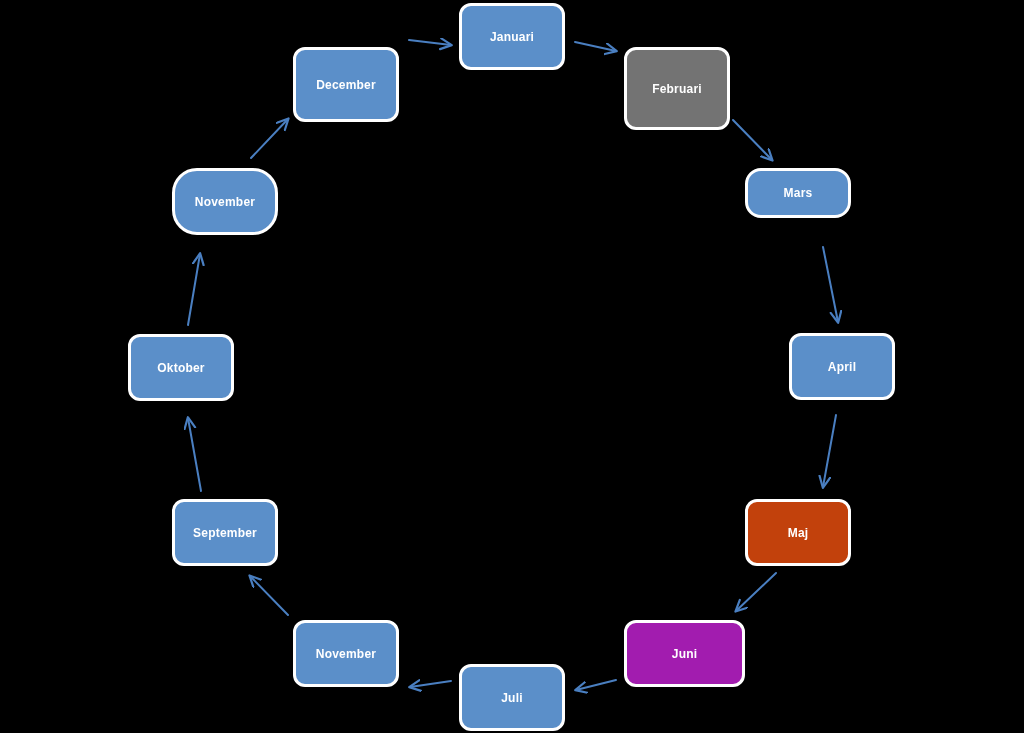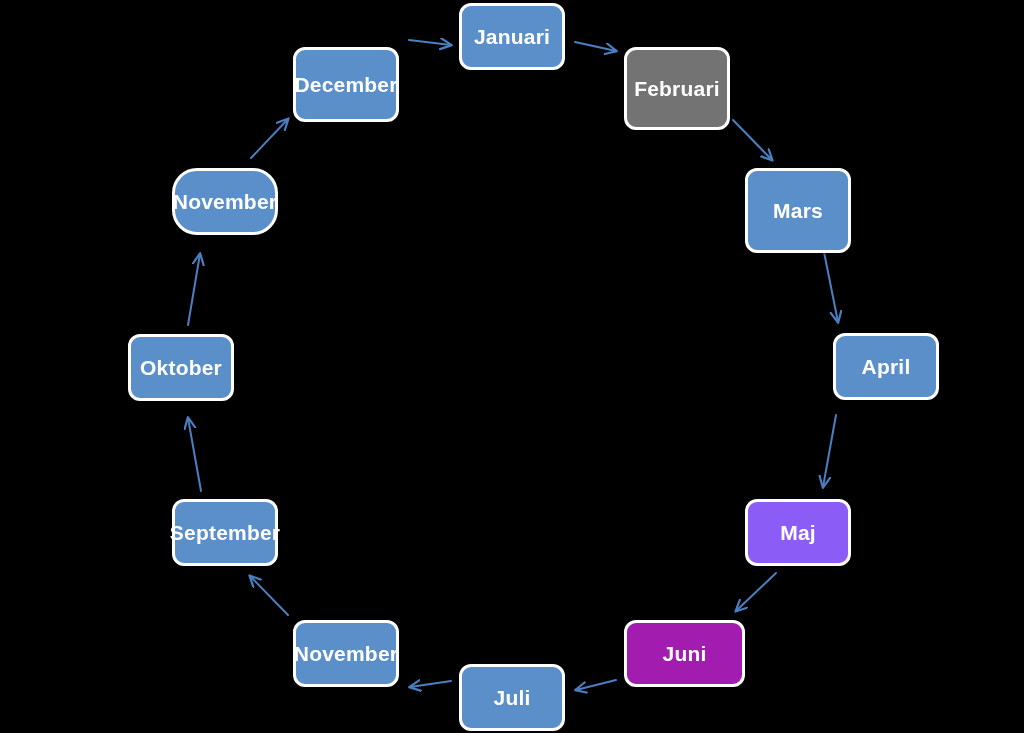--- a/index.html
+++ b/index.html
@@ -32,21 +32,21 @@
     border: 3px solid #FFFFFF;
     border-radius: 12px;
     display: flex;
     align-items: center;
     justify-content: center;
     box-shadow: 0 1px 3px rgba(0,0,0,0.55);
   }
   .node-label {
     color: #FFFFFF;
     font-family: "Liberation Sans", sans-serif;
-    font-size: 21px;
+    font-size: 12px;
     font-weight: bold;
     letter-spacing: 0.2px;
     line-height: 1;
     text-align: center;
     white-space: nowrap;
   }
 </style>
 </head>
 <body>
 
@@ -74,27 +74,27 @@
       </g>
   </svg>
 
   <div id="node-group">
       <div class="node-box" style="left: 459px; top: 3px; width: 106px; height: 67px; background: rgb(91, 143, 201); border-color: rgb(255, 255, 255);">
         <span class="node-label" style="color: rgb(255, 255, 255);">Januari</span>
       </div>
       <div class="node-box" style="left: 624px; top: 47px; width: 106px; height: 83px; background: #737373; border-color: rgb(255, 255, 255);">
         <span class="node-label" style="color: rgb(255, 255, 255);">Februari</span>
       </div>
-      <div class="node-box" style="left: 745px; top: 168px; width: 106px; height: 85px; background: rgb(91, 143, 201); border-color: rgb(255, 255, 255);">
+      <div class="node-box" style="left: 745px; top: 168px; width: 106px; height: 50px; background: rgb(91, 143, 201); border-color: rgb(255, 255, 255); border-radius: 16px;">
         <span class="node-label" style="color: rgb(255, 255, 255);">Mars</span>
       </div>
-      <div class="node-box" style="left: 789px; top: 333px; width: 106px; height: 67px; background: rgb(91, 143, 201); border-color: rgb(255, 255, 255); margin-left: 44px;">
+      <div class="node-box" style="left: 789px; top: 333px; width: 106px; height: 67px; background: rgb(91, 143, 201); border-color: rgb(255, 255, 255);">
         <span class="node-label" style="color: rgb(255, 255, 255);">April</span>
       </div>
-      <div class="node-box" style="left: 745px; top: 499px; width: 106px; height: 67px; background: #8b5cf6; border-color: rgb(255, 255, 255);">
+      <div class="node-box" style="left: 745px; top: 499px; width: 106px; height: 67px; background: #c2410c; border-color: rgb(255, 255, 255);">
         <span class="node-label" style="color: rgb(255, 255, 255);">Maj</span>
       </div>
       <div class="node-box" style="left: 624px; top: 620px; width: 121px; height: 67px; background: #a21caf; border-color: rgb(255, 255, 255);">
         <span class="node-label" style="color: rgb(255, 255, 255);">Juni</span>
       </div>
       <div class="node-box" style="left: 459px; top: 664px; width: 106px; height: 67px; background: rgb(91, 143, 201); border-color: rgb(255, 255, 255);">
         <span class="node-label" style="color: rgb(255, 255, 255);">Juli</span>
       </div>
       <div class="node-box" style="left: 293px; top: 620px; width: 106px; height: 67px; background: rgb(91, 143, 201); border-color: rgb(255, 255, 255);">
         <span class="node-label" style="color: rgb(255, 255, 255);">November</span>

